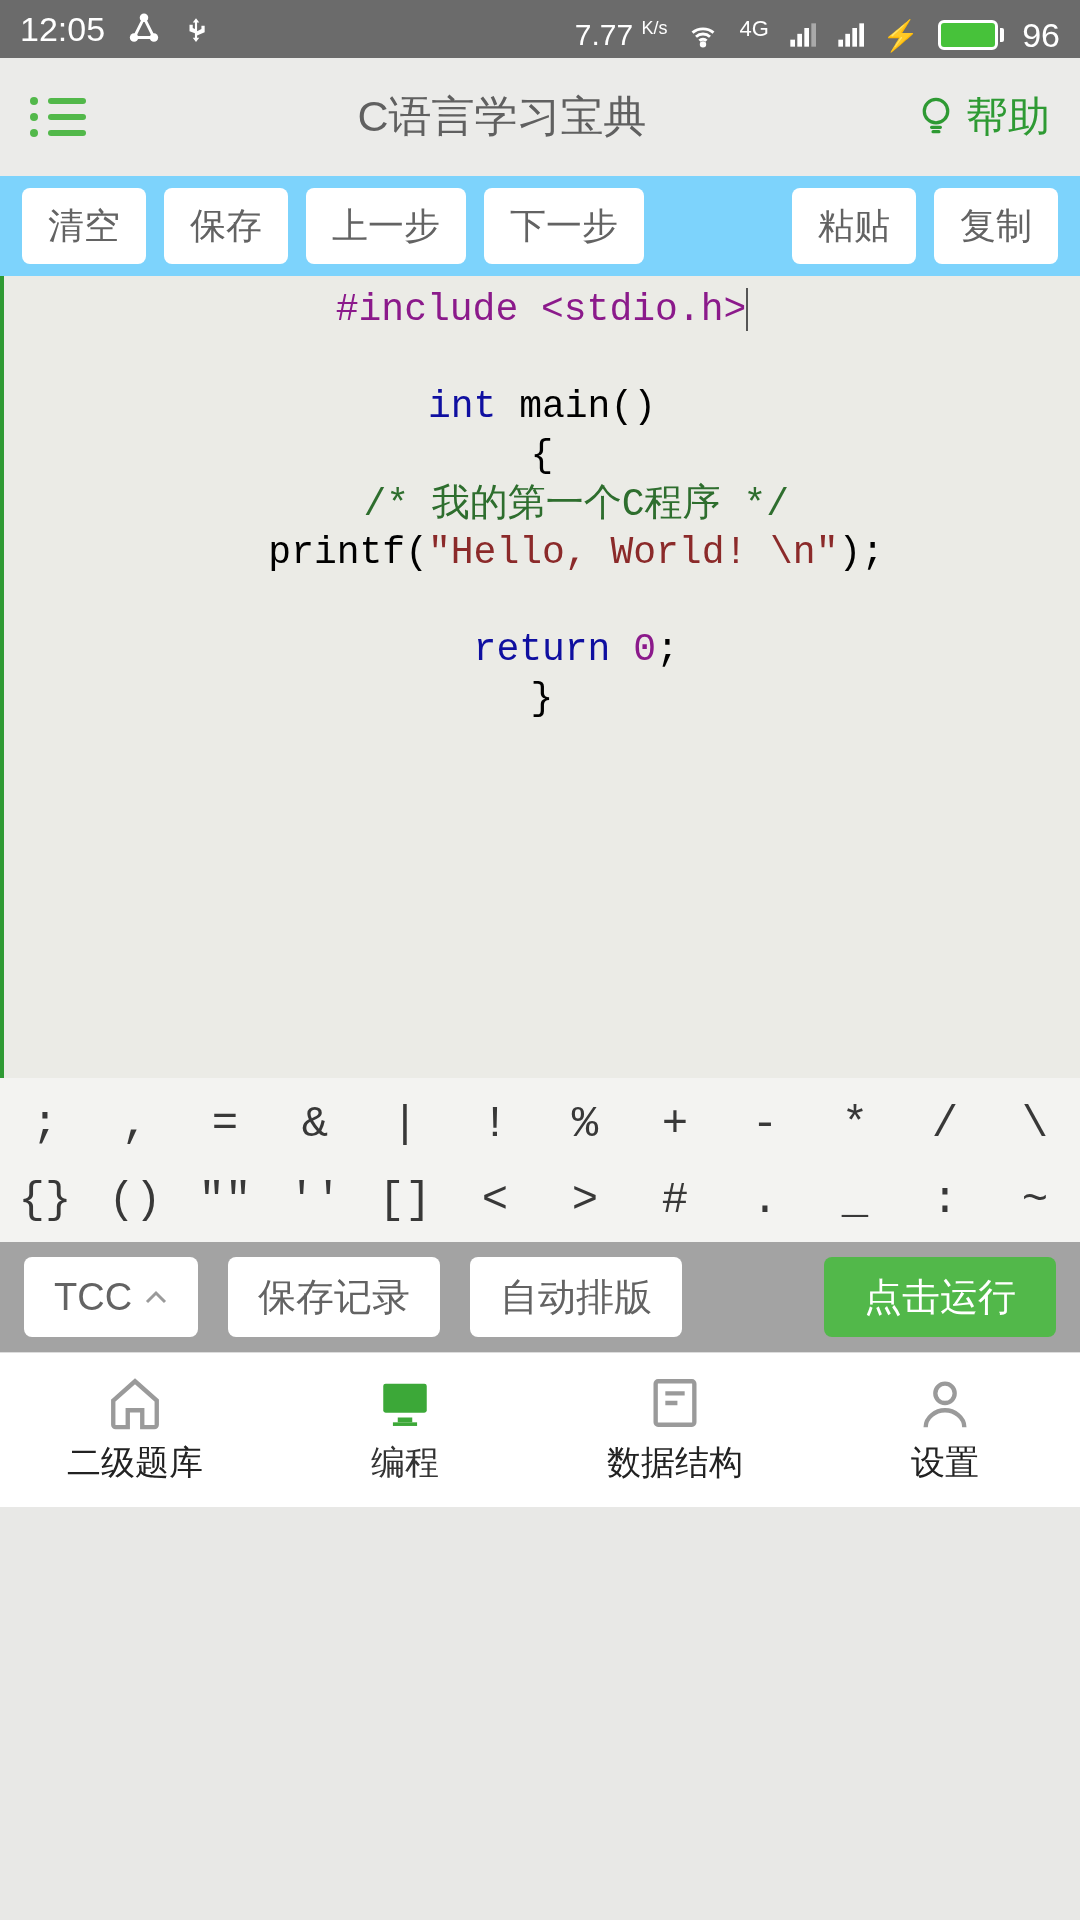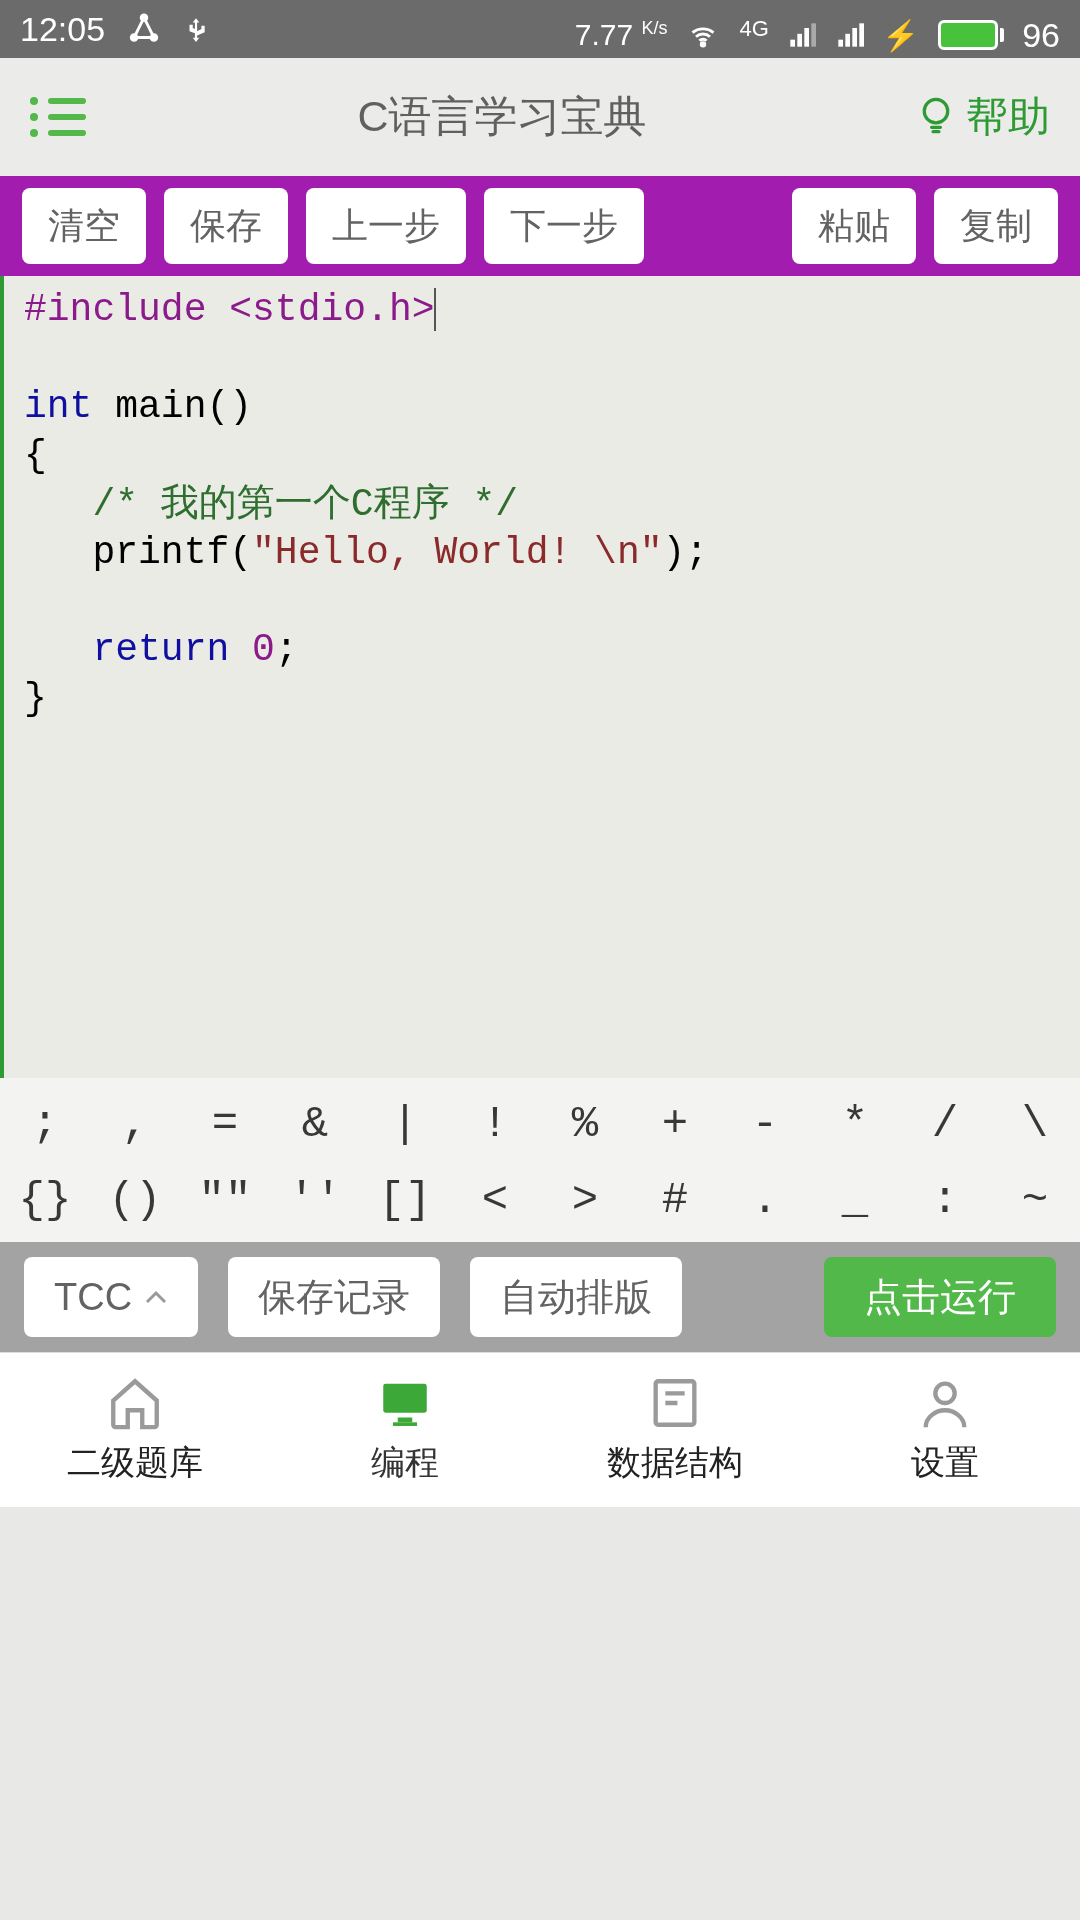--- a/index.html
+++ b/index.html
@@ -19,26 +19,26 @@
   .app-header { height: 118px; background: #ebebe9; display: flex; align-items: center; padding: 0 30px; }
   .menu-icon { width: 56px; height: 40px; display: flex; flex-direction: column; justify-content: space-between; }
   .menu-icon .dot-line { display: flex; align-items: center; gap: 10px; }
   .menu-icon .dot { width: 8px; height: 8px; background: #52b84a; border-radius: 50%; }
   .menu-icon .line { flex: 1; height: 6px; background: #52b84a; border-radius: 3px; }
   .app-title { flex: 1; text-align: center; font-size: 43px; color: #606060; font-weight: 400; }
   .help-btn { display: flex; align-items: center; gap: 12px; color: #2e9a33; font-size: 42px; font-weight: 500; }
   .bulb-icon { width: 36px; height: 44px; }
   
   
-  .toolbar { height: 100px; background: #a21caf; display: flex; align-items: center; padding: 0 22px; gap: 18px; }
+  .toolbar { height: 100px; background: #7dd3fc; display: flex; align-items: center; padding: 0 22px; gap: 18px; }
   .toolbar-spacer { flex: 1; }
   .tool-btn { background: #fff; border: none; border-radius: 8px; height: 76px; padding: 0 26px; font-size: 36px; color: #636363; font-weight: 400; }
   
   
-  .code-area { height: 802px; background: #ebebe6; border-left: 4px solid #2e9a33; padding: 10px 20px; font-family: "Courier New", monospace; font-size: 38px; line-height: 1.28; white-space: pre; overflow: hidden; }
+  .code-area { height: 802px; background: #ebebe6; border-left: 4px solid #2e9a33; padding: 10px 20px; font-family: "Courier New", monospace; font-size: 38px; line-height: 1.28; white-space: pre; overflow: hidden; text-align: center; }
   .code-area .kw { color: #0f0fa0; }
   .code-area .pp { color: #8b1a8b; }
   .code-area .cm { color: #2e6e2e; }
   .code-area .st { color: #8b2a2a; }
   .code-area .num { color: #8b1a8b; }
   .cursor { border-right: 2px solid #555; }
   
   
   .symbol-kbd { background: #f3f3f1; padding: 8px 0 4px 0; }
   .sym-row { display: flex; height: 76px; align-items: center; }

